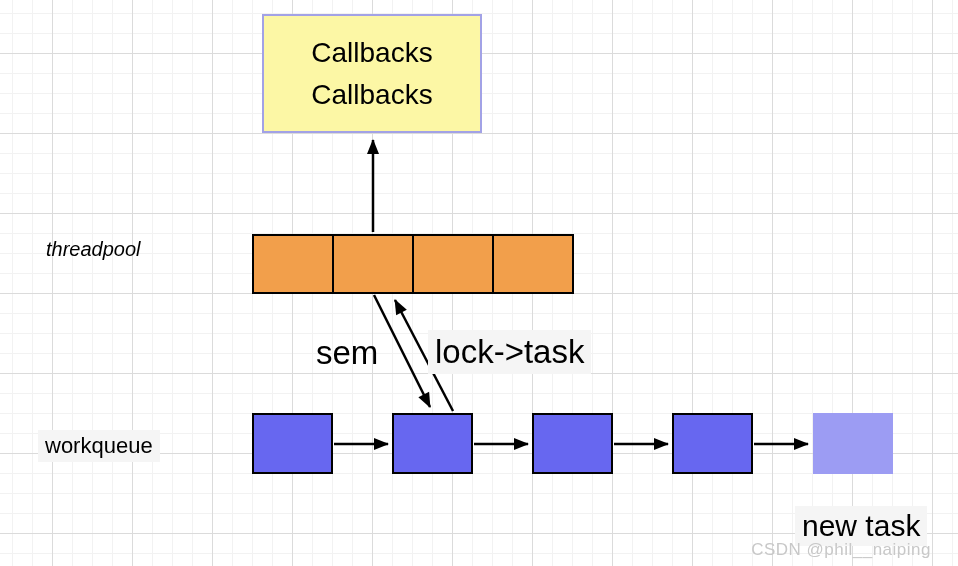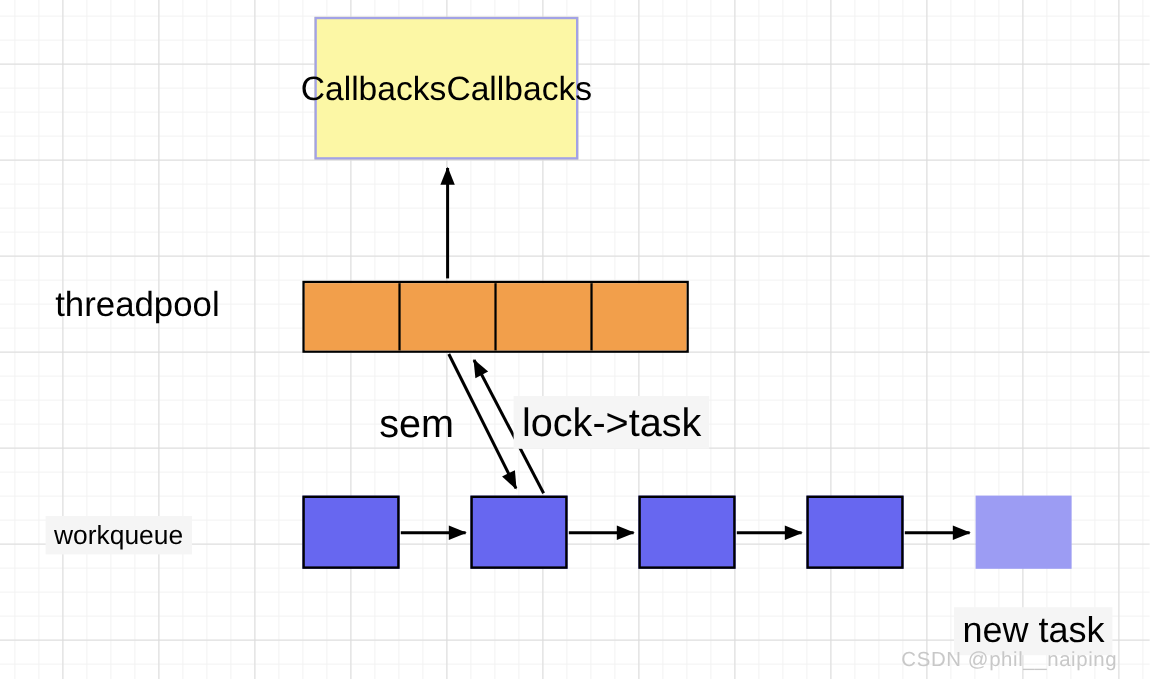--- a/index.html
+++ b/index.html
@@ -27,21 +27,21 @@
     pointer-events: none;
   }
   .arrows line { stroke: #000; stroke-width: 2.5; }
 
   .callbacks-box {
     position: absolute; left: 262px; top: 14px;
     width: 220px; height: 119px;
     box-sizing: border-box;
     background: var(--note-fill, #fcf7a5);
     border: 2.5px solid var(--note-border, #a2a2e6);
-    display: flex; flex-direction: row;
+    display: flex; flex-direction: column;
     align-items: center; justify-content: center;
     font-size: 28px; line-height: 42px;
     text-align: center;
   }
 
   .threadpool-row {
     position: absolute; left: 252px; top: 234px;
     width: 322px; height: 60px;
     box-sizing: border-box;
     border: 2.5px solid var(--shape-border, #000);
@@ -69,21 +69,21 @@
 
   .dlabel {
     position: absolute;
     font-size: 33px;
     white-space: nowrap;
   }
   .dlabel.bg {
     background: var(--label-bg, #f5f5f5);
     padding: 3px 7px;
   }
-  .lbl-threadpool { left: 46px;  top: 238px; font-size: 29px; }
+  .lbl-threadpool { left: 46px;  top: 238px; font-size: 20px; font-style: italic; }
   .lbl-workqueue  { left: 38px;  top: 430px; font-size: 22px; }
   .lbl-sem        { left: 316px; top: 334px; }
   .lbl-locktask   { left: 428px; top: 330px; }
   .lbl-newtask    { left: 795px; top: 506px; font-size: 30px; }
 
   .watermark {
     position: absolute; right: 27px; top: 540px;
     font-size: 17px;
     color: var(--watermark, #c8c8c8);
     letter-spacing: 0.5px;

